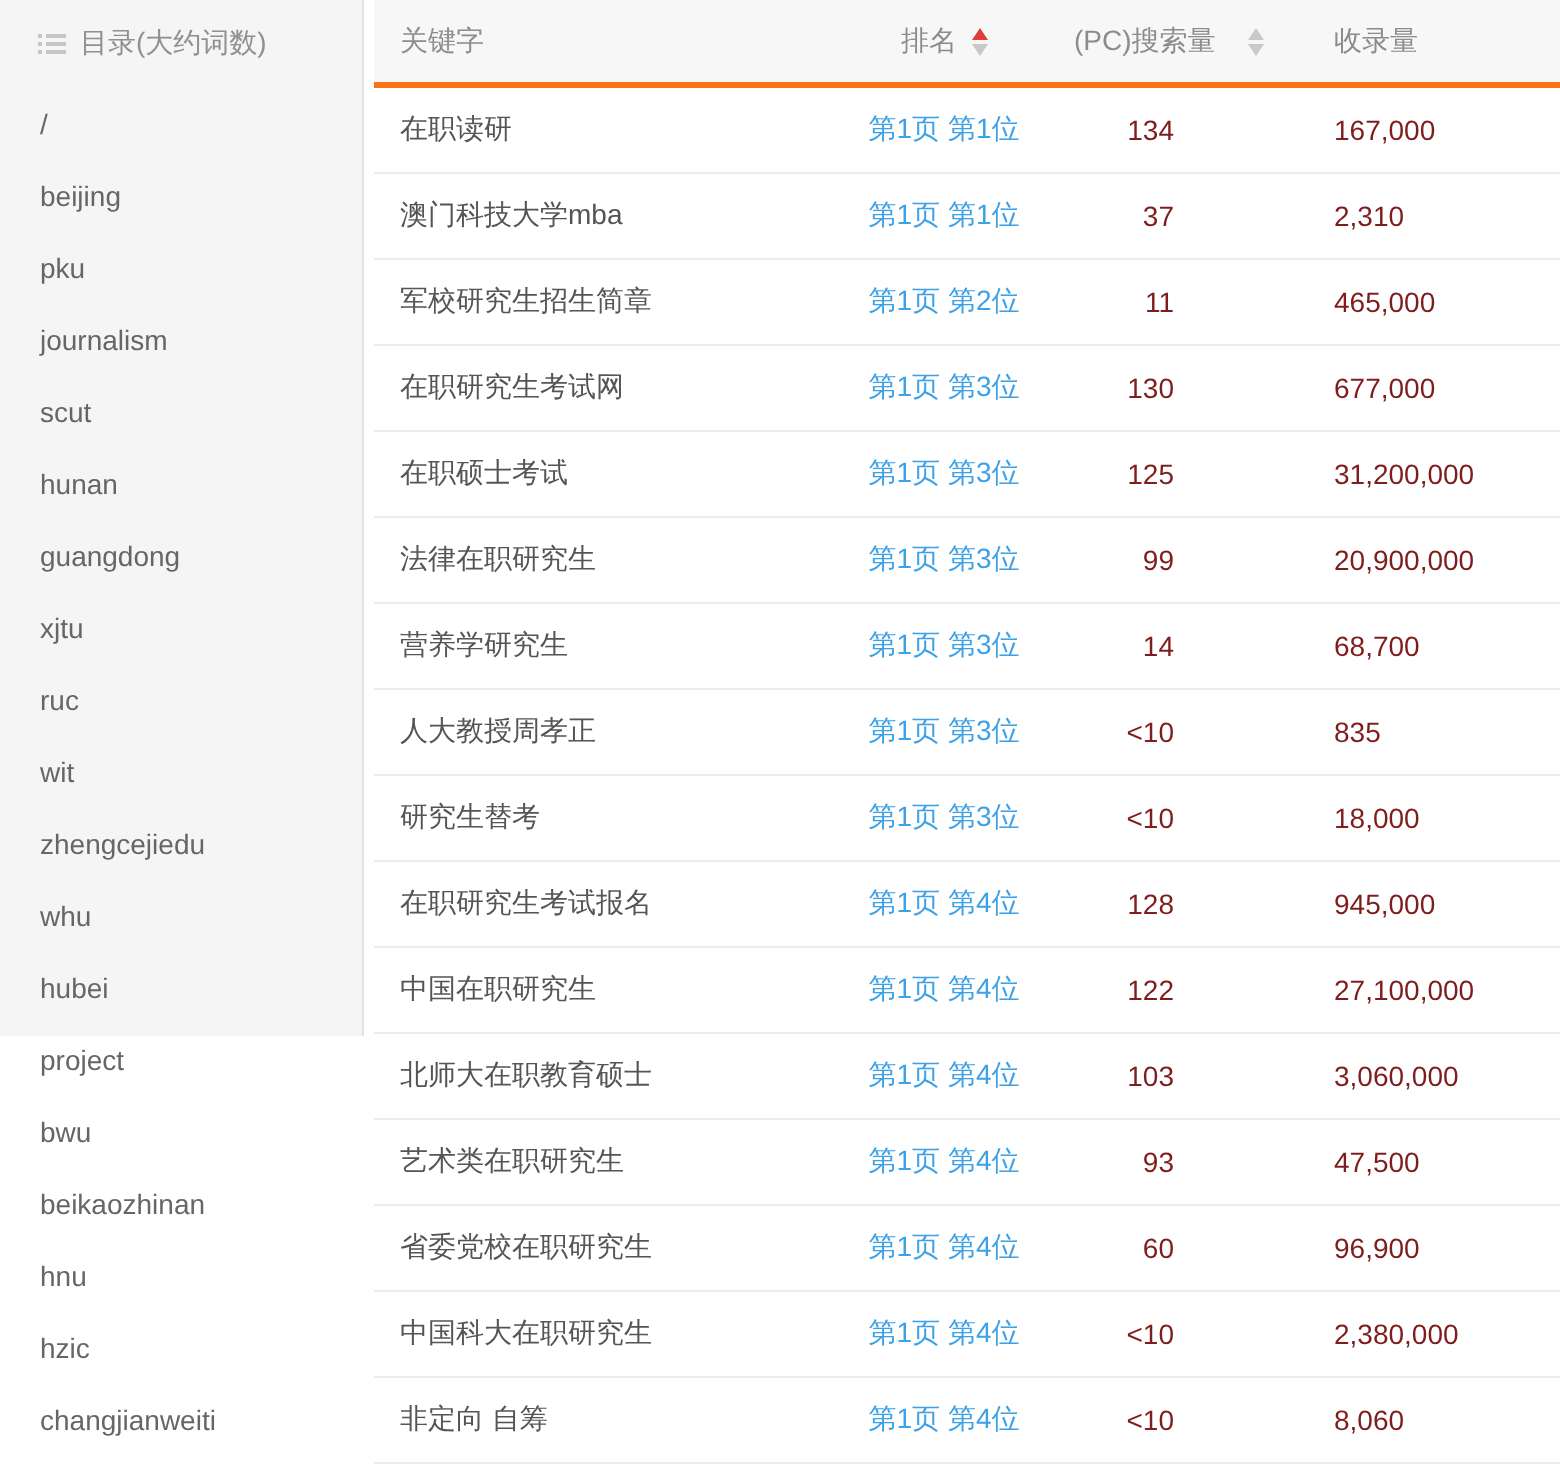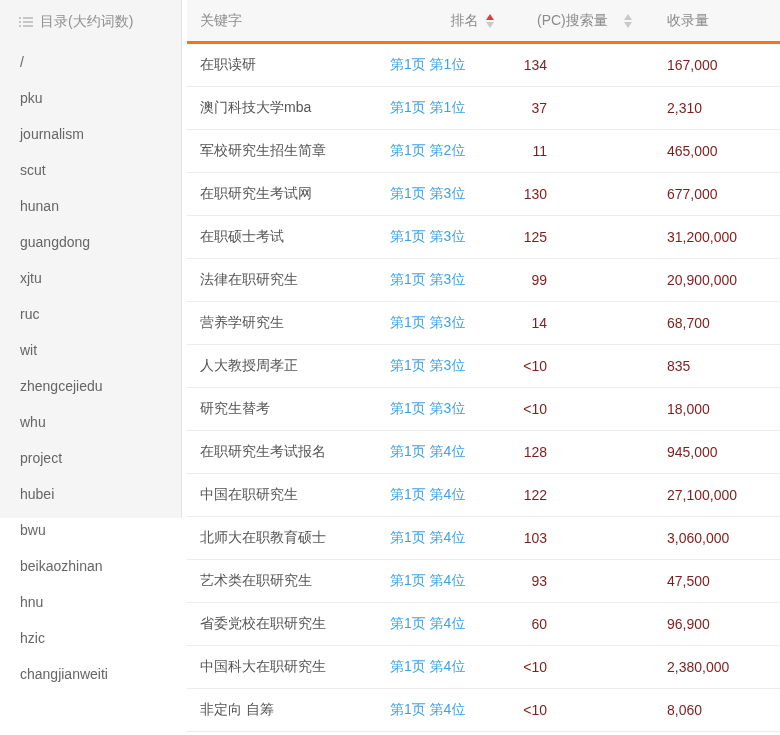--- a/index.html
+++ b/index.html
@@ -31,21 +31,21 @@
   
   .main { margin-left:5px; width:593px; }
   .thead {
     display:flex; height:44px; align-items:center;
     background:var(--header-bg,#f7f7f7);
     border-bottom:3px solid #f97316;
     color:#8c8c8c; font-size:14px;
   }
   .tr {
     display:flex; height:43px; align-items:center;
-    border-bottom:1px solid #ececec; background:#fff;gap:40px;
+    border-bottom:1px solid #ececec; background:#fff;
   }
   .col-kw   { width:220px; padding-left:13px; text-align:left; }
   .col-rank { width:130px; text-align:center; display:flex; justify-content:center; align-items:center; }
   .col-pc   { width:130px; text-align:right; }
   .col-idx  { width:113px; }
   .thead .col-pc  { padding-right:35px; display:flex; justify-content:space-between; align-items:center; }
   .thead .col-idx { padding-right:35px; }
   .tr .col-pc  { padding-right:80px; }
   .tr .col-idx { padding-right:98px; }
 
@@ -85,32 +85,33 @@
           </span>
         <span class="li-row">
             <span class="li-dot"></span>
             <span class="li-bar"></span>
           </span>
       </span>
       <span>目录(大约词数)</span>
     </div>
     <ul class="dir-list" id="dir-list">
         <li>/</li>
+        <li>beijing</li>
         <li>pku</li>
         <li>journalism</li>
         <li>scut</li>
         <li>hunan</li>
         <li>guangdong</li>
         <li>xjtu</li>
         <li>ruc</li>
         <li>wit</li>
         <li>zhengcejiedu</li>
         <li>whu</li>
+        <li>hubei</li>
         <li>project</li>
-        <li>hubei</li>
         <li>bwu</li>
         <li>beikaozhinan</li>
         <li>hnu</li>
         <li>hzic</li>
         <li>changjianweiti</li>
       </ul>
   </aside>
 
   <main class="main">
     <div class="thead">

